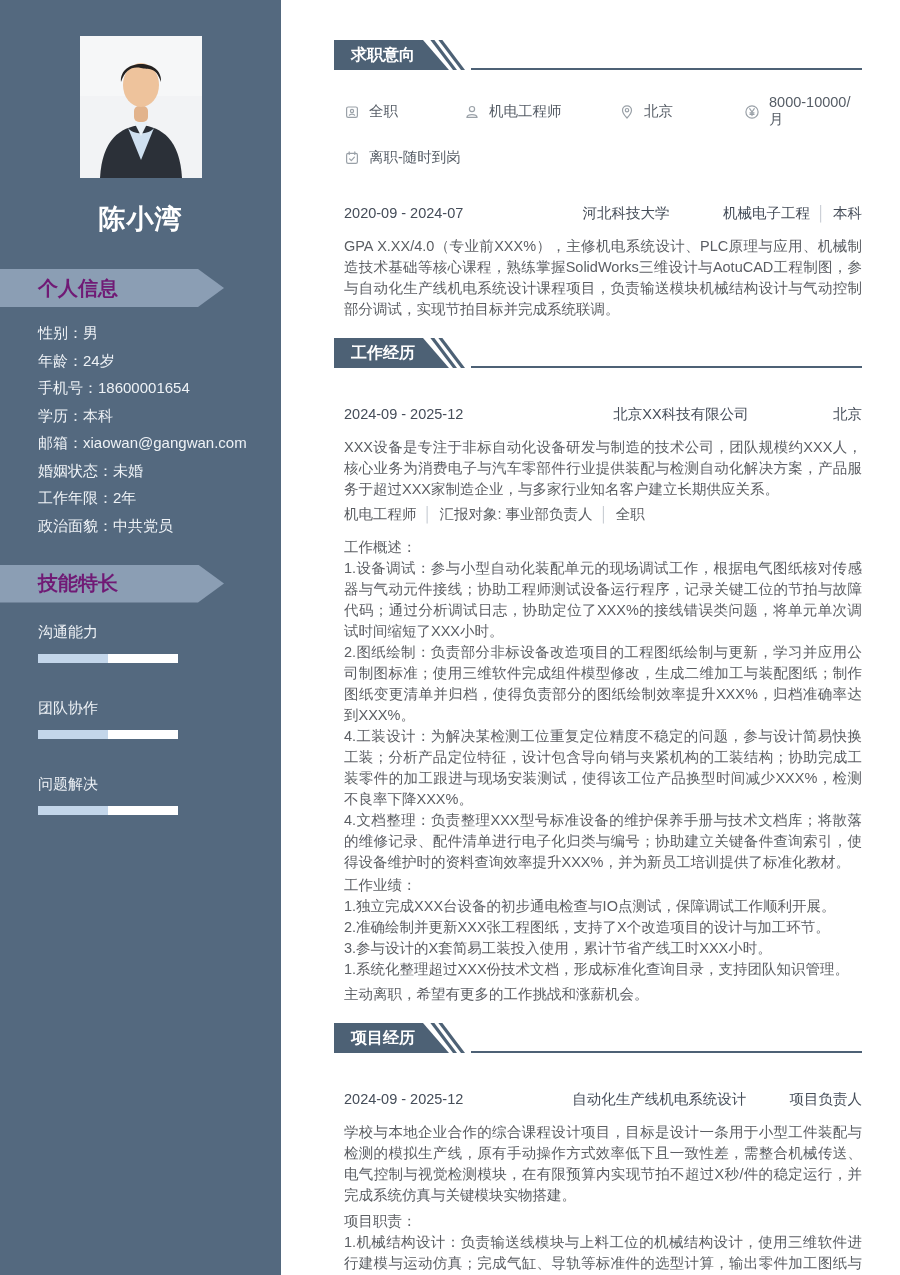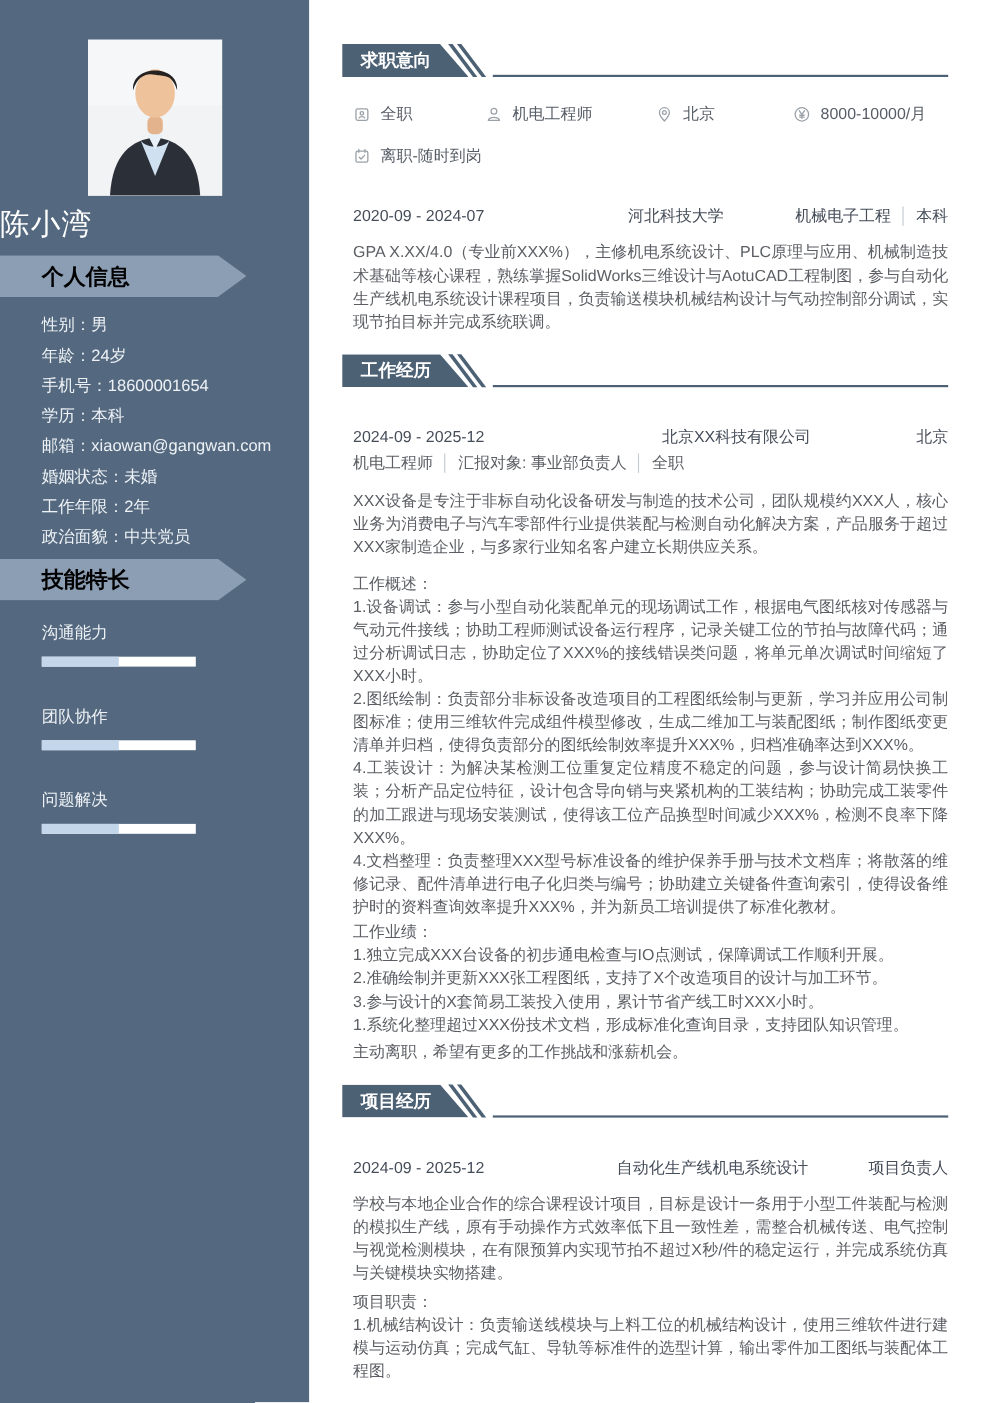--- a/index.html
+++ b/index.html
@@ -3,34 +3,34 @@
 <meta charset="utf-8">
 <style>
   * { margin:0; padding:0; box-sizing:border-box; }
   html,body { background:#ffffff; }
   body { font-family:"Liberation Sans","DejaVu Sans",sans-serif; }
   .page { width:900px; height:1275px; overflow:hidden; display:flex; background:#fff; }
 
   
   .sidebar { width:281px; min-width:281px; background:#54697f; color:#eef2f6; height:1275px; }
   .photo-wrap { width:122px; height:142px; margin:36px auto 0; background:#f2f3f5; overflow:hidden; }
-  .cand-name { text-align:left; color:#ffffff; font-size:27px; font-weight:normal; margin-top:8px; letter-spacing:1px; }
-  .s-sec-head { margin-top:10px; height:38px; width:224px; background:#8b9eb4; color:#000000;
+  .cand-name { text-align:center; color:#ffffff; font-size:27px; font-weight:bold; margin-top:23px; letter-spacing:1px; }
+  .s-sec-head { margin-top:32px; height:38px; width:224px; background:#8b9eb4; color:#701a75;
     display:flex; align-items:center; padding-left:38px; font-size:20px; font-weight:bold;
     clip-path:polygon(0 0, calc(100% - 26px) 0, 100% 50%, calc(100% - 26px) 100%, 0 100%); }
   .info-list { list-style:none; padding:18px 20px 0 38px; }
   .info-list li { font-size:15px; line-height:15px; margin-bottom:12.5px; color:#eef2f6; white-space:nowrap; }
   .skills { padding:20px 0 0 38px; }
   .skill { margin-bottom:36px; }
   .skill-name { font-size:15px; color:#eef2f6; }
   .skill-bar { width:140px; height:9px; background:#ffffff; margin-top:12px; }
   .skill-fill { height:100%; background:#c3d6ea; }
 
   
-  .content { flex:1; padding:40px 38px 0 30px; }
+  .content { flex:1; padding:40px 38px 0 53px; }
   .m-sec-head { display:flex; align-items:stretch; height:30px; }
   .ribbon { background:#4d6175; color:#fff; font-size:16px; font-weight:bold;
     display:flex; align-items:center; padding:0 34px 0 17px;
     clip-path:polygon(0 0, calc(100% - 26px) 0, 100% 100%, 0 100%); }
   .stripe { width:4px; background:#4d6175; margin-left:4px; transform:skewX(37deg); transform-origin:bottom; }
   .head-rule { flex:1; height:2px; align-self:flex-end; background:#4d6175; margin-left:6px; }
 
   .sec-body { padding-left:10px; }
   .sec-edu { margin-top:33px; }
   .sec-work { margin-top:18px; }
@@ -192,24 +192,24 @@
         <div class="stripe"></div>
         <div class="stripe"></div>
         <div class="head-rule"></div>
       </div>
       <div class="sec-body">
         <div class="exp-row">
           <span class="exp-date">2024-09 - 2025-12</span>
           <span class="exp-mid">北京XX科技有限公司</span>
           <span class="exp-right">北京</span>
         </div>
+        <p class="para mt14">XXX设备是专注于非标自动化设备研发与制造的技术公司，团队规模约XXX人，核心业务为消费电子与汽车零部件行业提供装配与检测自动化解决方案，产品服务于超过XXX家制造企业，与多家行业知名客户建立长期供应关系。</p>
         <p class="para mt4">
           <span>机电工程师</span><span class="sep">│</span><span>汇报对象: 事业部负责人</span><span class="sep">│</span><span>全职</span>
         </p>
-        <p class="para mt14">XXX设备是专注于非标自动化设备研发与制造的技术公司，团队规模约XXX人，核心业务为消费电子与汽车零部件行业提供装配与检测自动化解决方案，产品服务于超过XXX家制造企业，与多家行业知名客户建立长期供应关系。</p>
         <div class="mt12">
           <div class="block-title">工作概述：</div>
           <p class="para">1.设备调试：参与小型自动化装配单元的现场调试工作，根据电气图纸核对传感器与气动元件接线；协助工程师测试设备运行程序，记录关键工位的节拍与故障代码；通过分析调试日志，协助定位了XXX%的接线错误类问题，将单元单次调试时间缩短了XXX小时。</p>
           <p class="para">2.图纸绘制：负责部分非标设备改造项目的工程图纸绘制与更新，学习并应用公司制图标准；使用三维软件完成组件模型修改，生成二维加工与装配图纸；制作图纸变更清单并归档，使得负责部分的图纸绘制效率提升XXX%，归档准确率达到XXX%。</p>
           <p class="para">4.工装设计：为解决某检测工位重复定位精度不稳定的问题，参与设计简易快换工装；分析产品定位特征，设计包含导向销与夹紧机构的工装结构；协助完成工装零件的加工跟进与现场安装测试，使得该工位产品换型时间减少XXX%，检测不良率下降XXX%。</p>
           <p class="para">4.文档整理：负责整理XXX型号标准设备的维护保养手册与技术文档库；将散落的维修记录、配件清单进行电子化归类与编号；协助建立关键备件查询索引，使得设备维护时的资料查询效率提升XXX%，并为新员工培训提供了标准化教材。</p>
         </div>
         <div class="ach">
           <div class="block-title">工作业绩：</div>
           <p class="para">1.独立完成XXX台设备的初步通电检查与IO点测试，保障调试工作顺利开展。</p>

